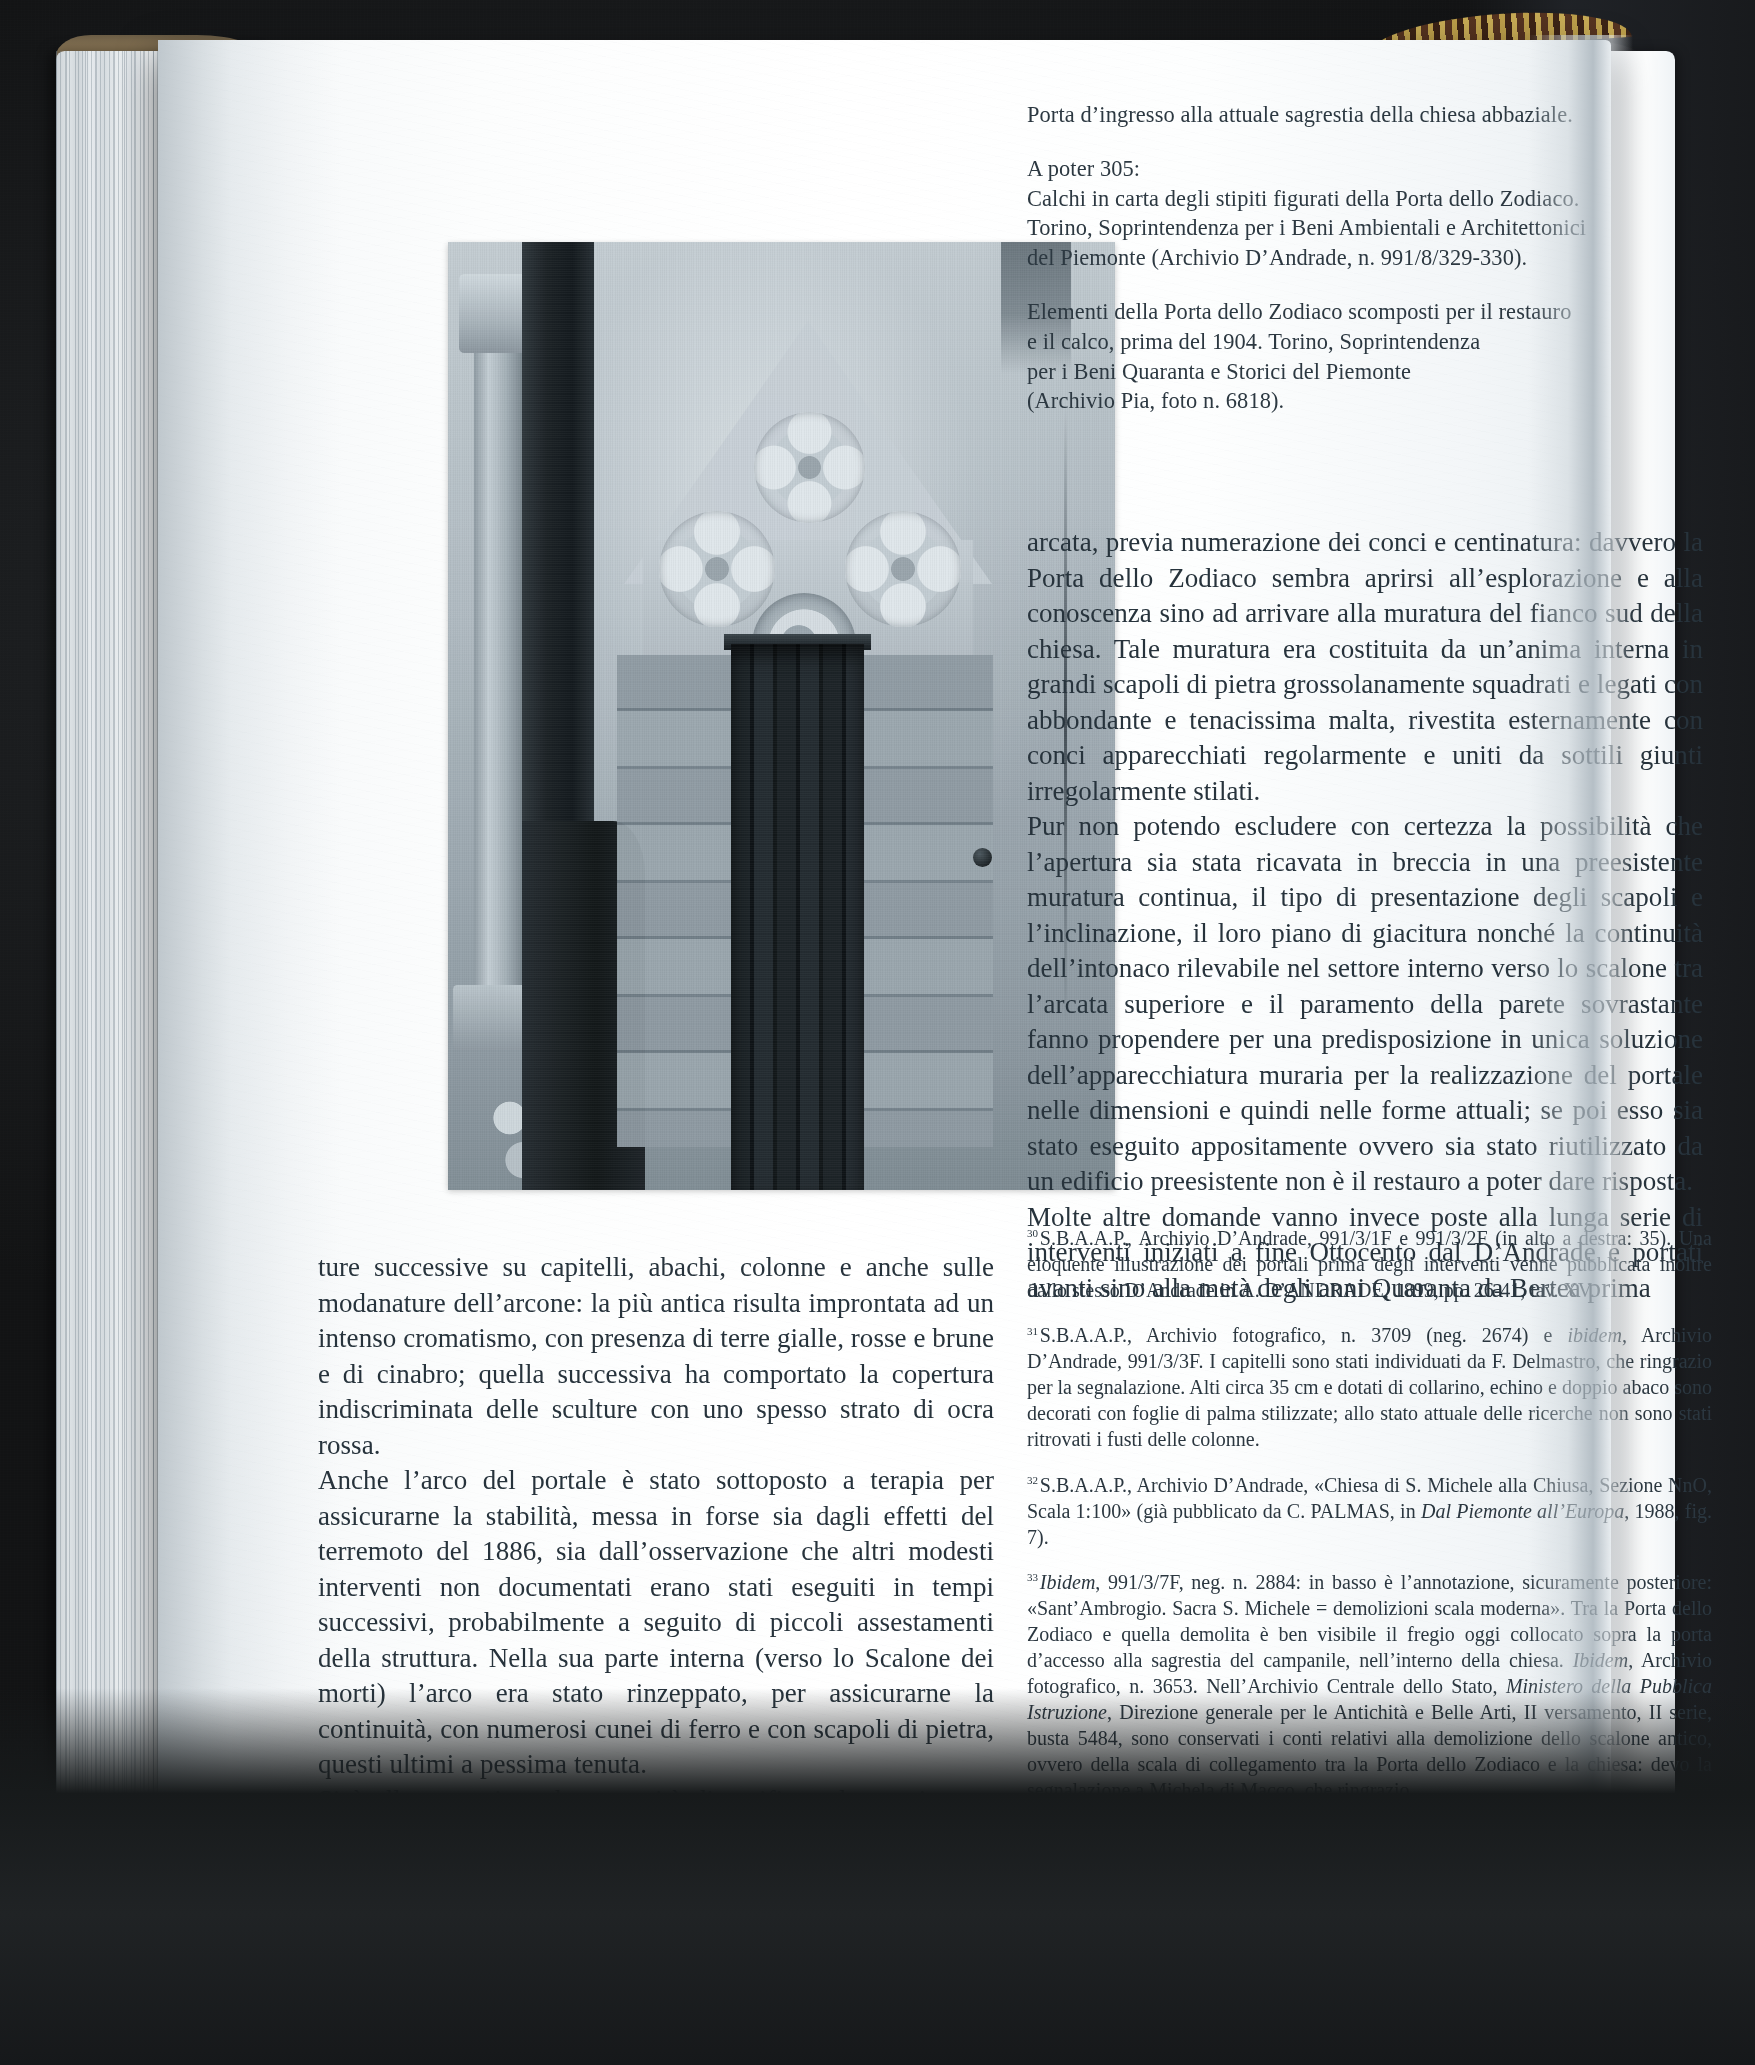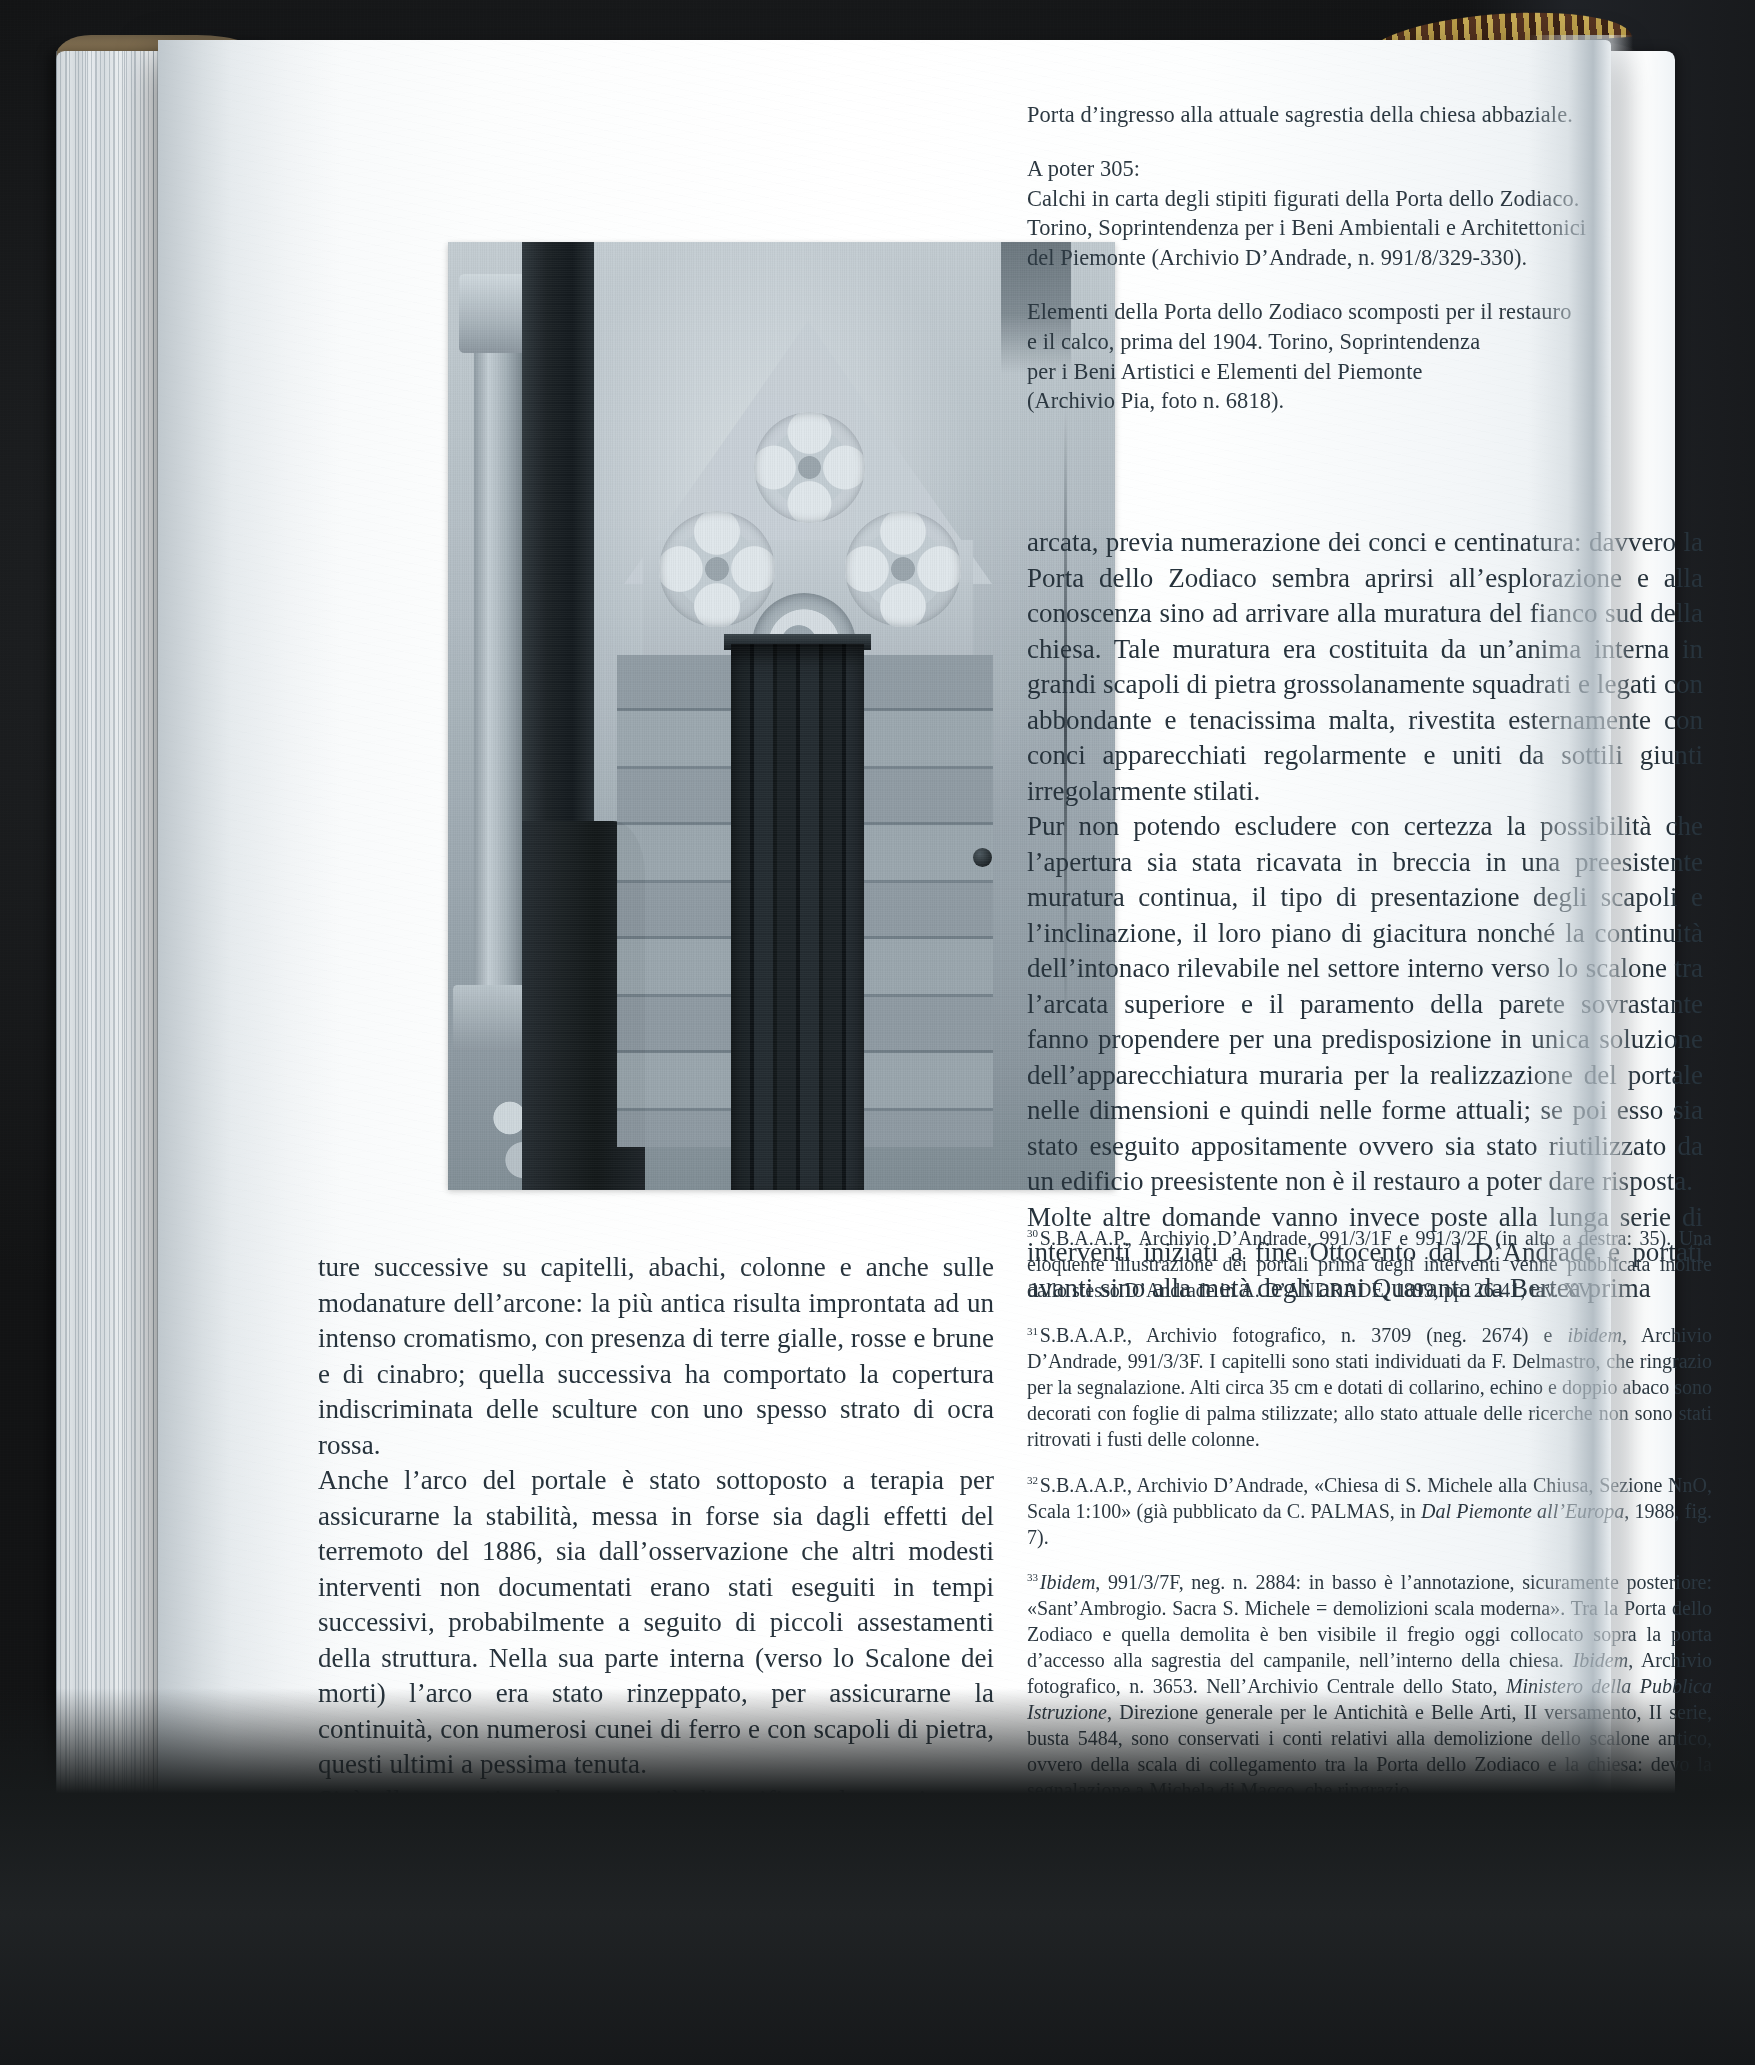--- a/index.html
+++ b/index.html
@@ -477,21 +477,21 @@
       <p>Porta d’ingresso alla attuale sagrestia della chiesa abbaziale.</p>
       <p>
         <span>A poter 305:</span><br>
         <span>Calchi in carta degli stipiti figurati della Porta dello Zodiaco.</span><br>
         <span>Torino, Soprintendenza per i Beni Ambientali e Architettonici</span><br>
         <span>del Piemonte (Archivio D’Andrade, n. 991/8/329-330).</span>
       </p>
       <p>
         <span>Elementi della Porta dello Zodiaco scomposti per il restauro</span><br>
         <span>e il calco, prima del 1904. Torino, Soprintendenza</span><br>
-        <span>per i Beni Artistici e Elementi del Piemonte</span><br>
+        <span>per i Beni Quaranta e Storici del Piemonte</span><br>
         <span>(Archivio Pia, foto n. 6818).</span>
       </p>
     </div>
 
     <div class="col-right-body body-text">
       <p>arcata, previa numerazione dei conci e centinatura: davvero la Porta dello Zodiaco sembra aprirsi all’esplorazione e alla conoscenza sino ad arrivare alla muratura del fianco sud della chiesa. Tale muratura era costituita da un’anima interna in grandi scapoli di pietra grossolanamente squadrati e legati con abbondante e tenacissima malta, rivestita esternamente con conci apparecchiati regolarmente e uniti da sottili giunti irregolarmente stilati.</p>
       <p>Pur non potendo escludere con certezza la possibilità che l’apertura sia stata ricavata in breccia in una preesistente muratura continua, il tipo di presentazione degli scapoli e l’inclinazione, il loro piano di giacitura nonché la continuità dell’intonaco rilevabile nel settore interno verso lo scalone tra l’arcata superiore e il paramento della parete sovrastante fanno propendere per una predisposizione in unica soluzione dell’apparecchiatura muraria per la realizzazione del portale nelle dimensioni e quindi nelle forme attuali; se poi esso sia stato eseguito appositamente ovvero sia stato riutilizzato da un edificio preesistente non è il restauro a poter dare risposta.</p>
       <p>Molte altre domande vanno invece poste alla lunga serie di interventi iniziati a fine Ottocento dal D’Andrade e portati avanti sino alla metà degli anni Quaranta da Bertea prima</p>
     </div>
 

